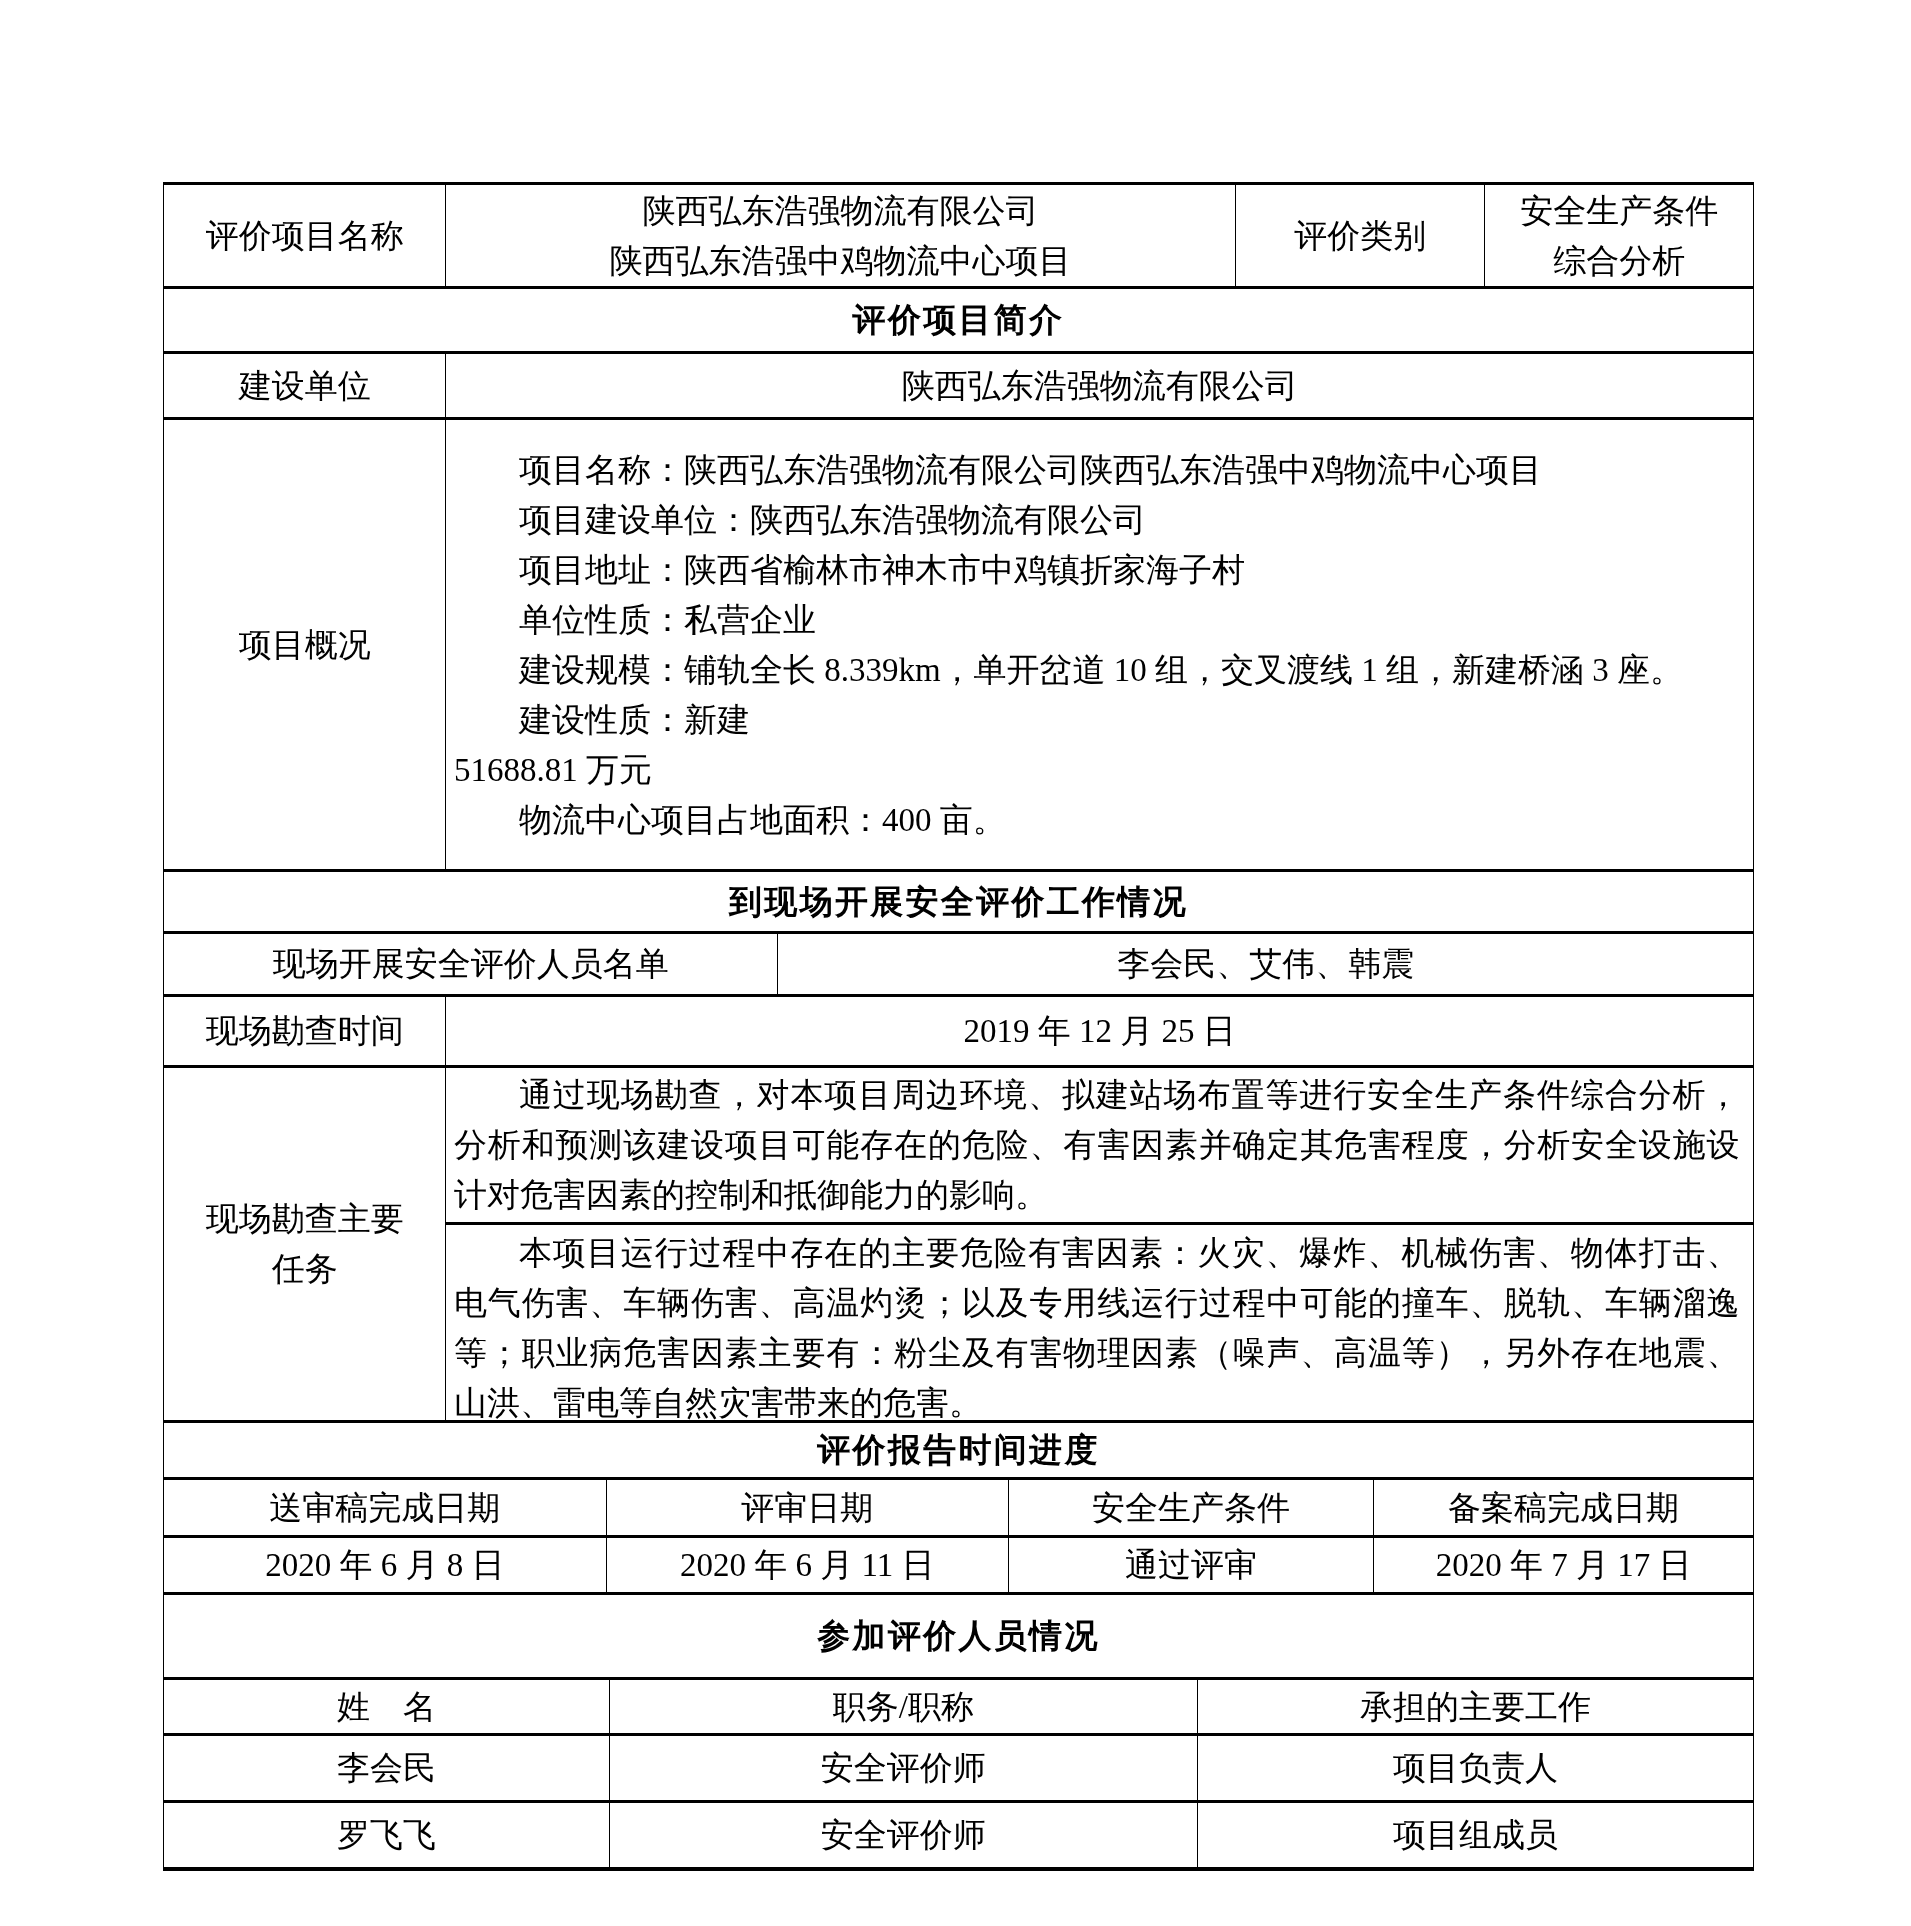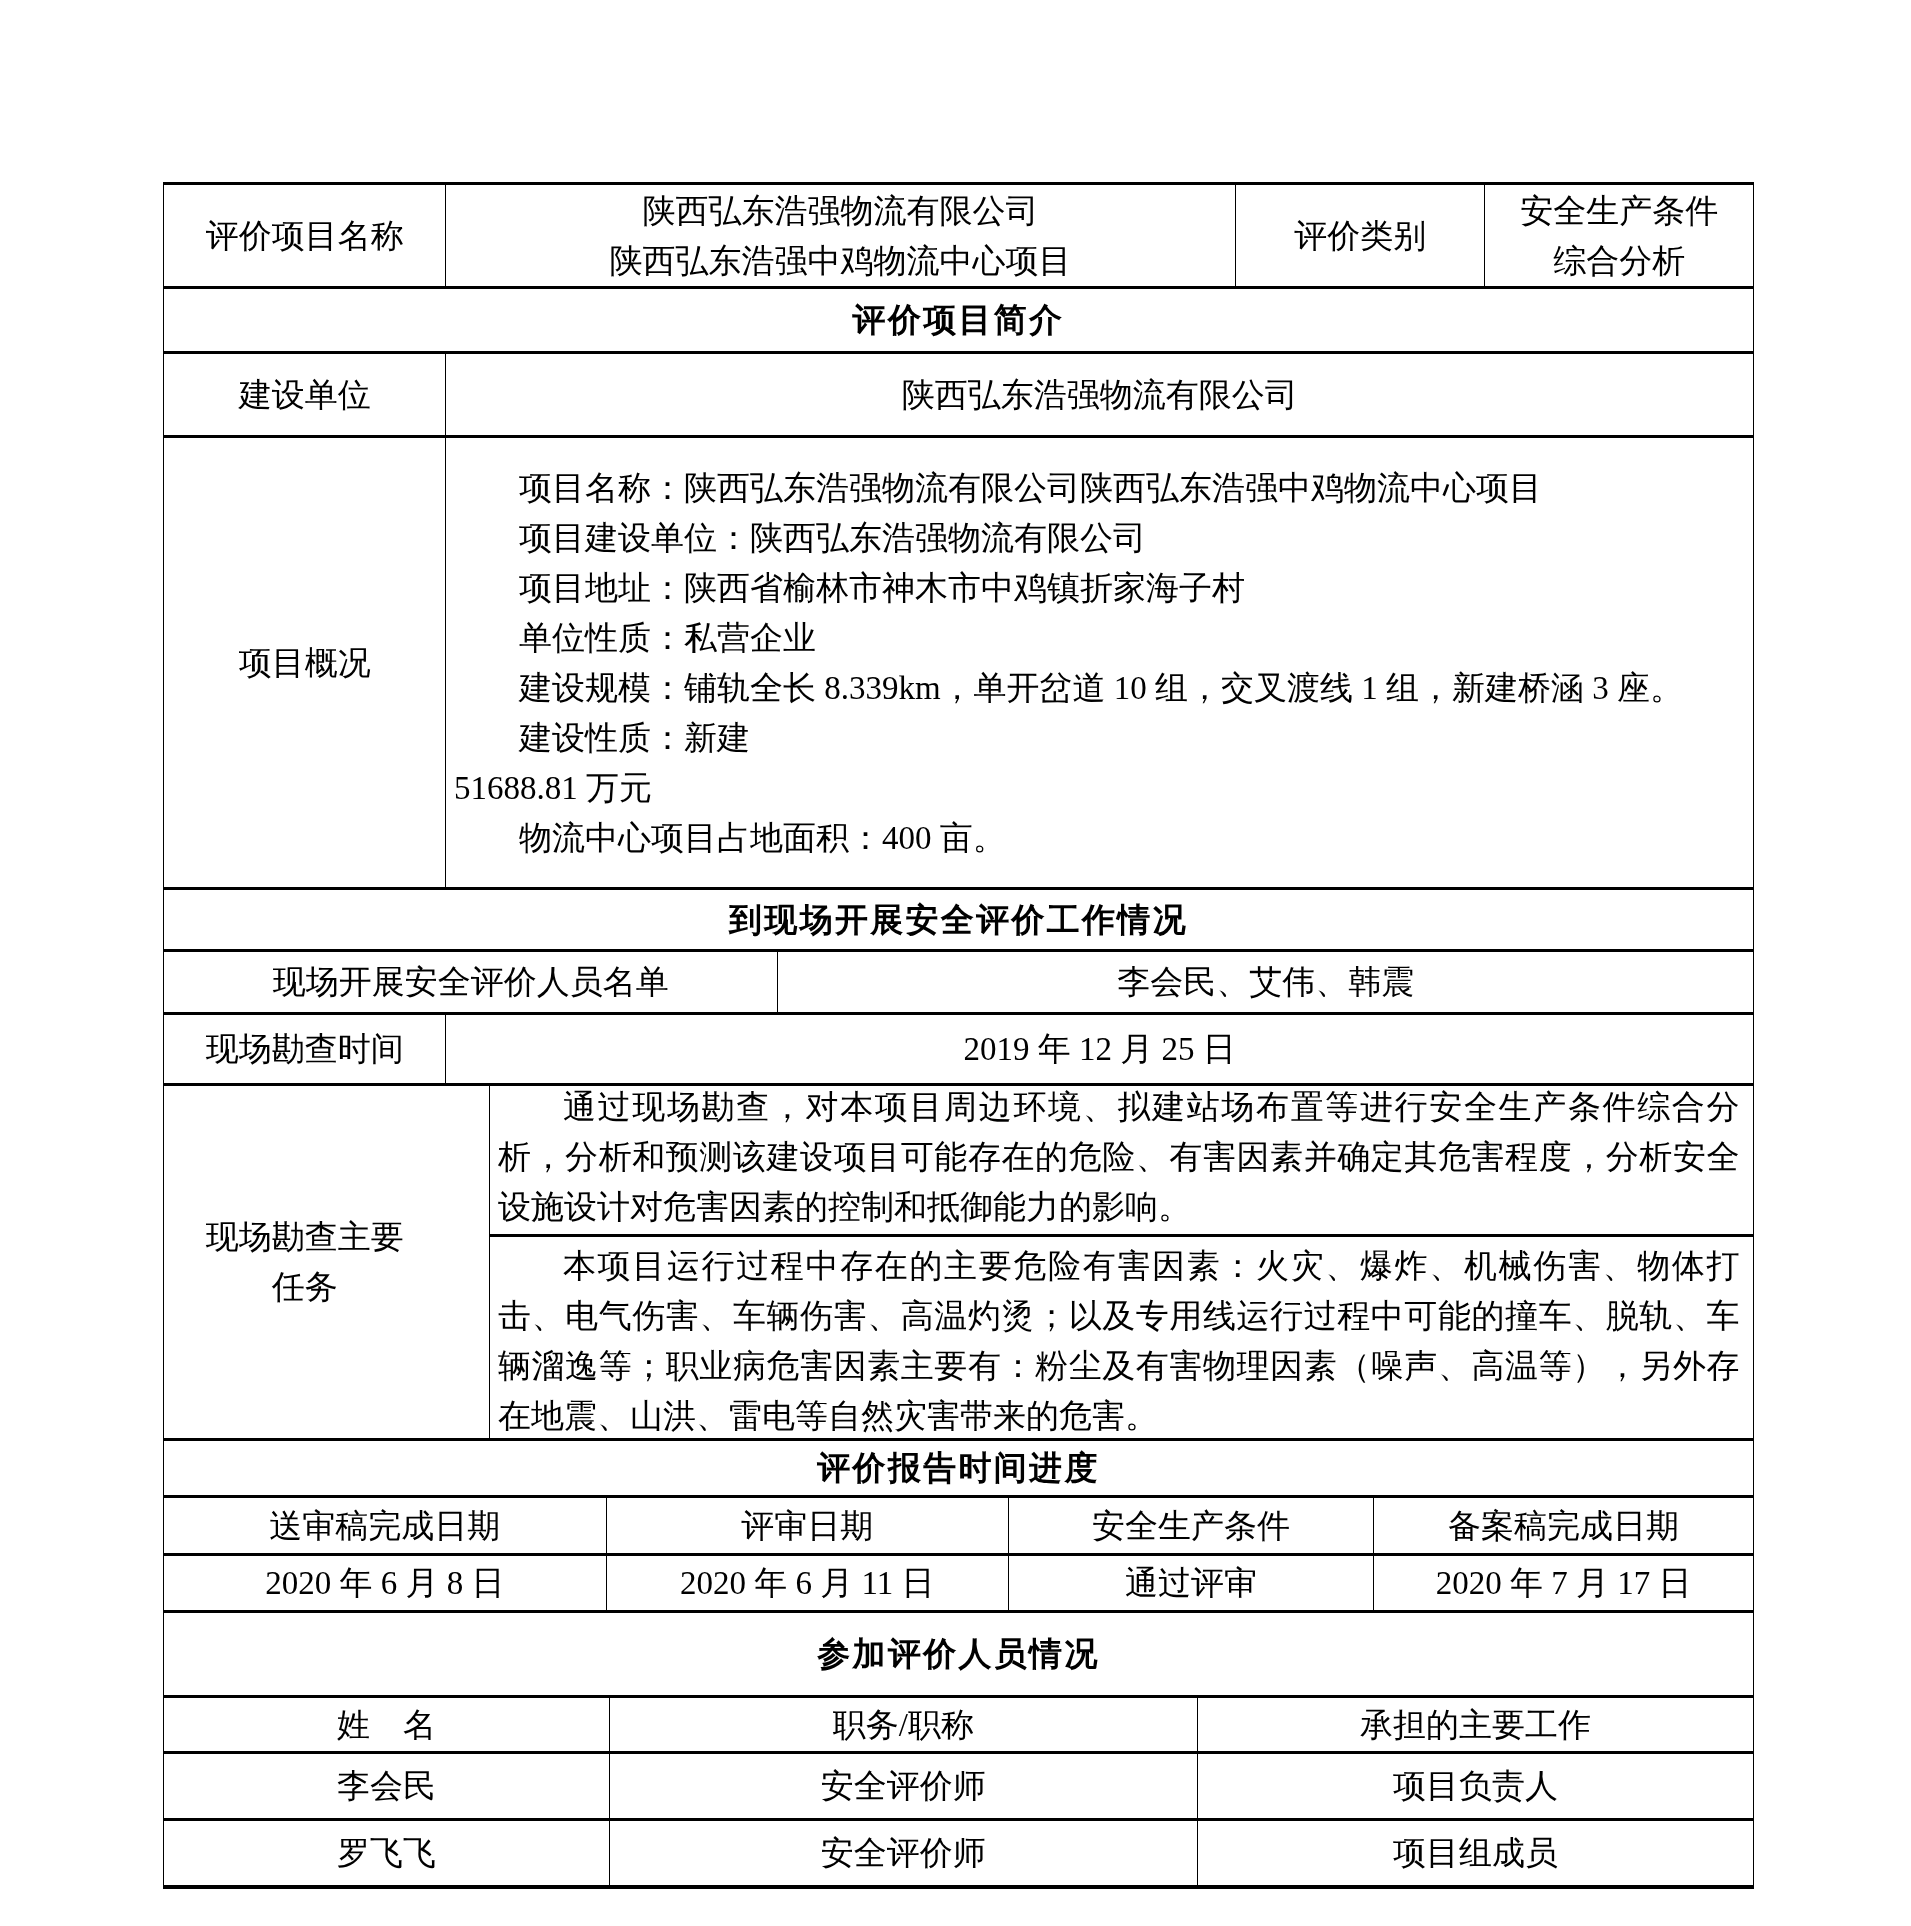--- a/index.html
+++ b/index.html
@@ -49,21 +49,21 @@
   .sch-c1   { flex:0 0 27.8%; }
   .sch-c2   { flex:0 0 25.3%; }
   .sch-c3   { flex:0 0 23.0%; }
   .sch-c4   { flex:1; }
   .per-c1   { flex:0 0 28.0%; }
   .per-c2   { flex:0 0 37.0%; }
   .per-c3   { flex:1; }
   
   .h-r1  { height:101px; }
   .h-r2  { height:65px; }
-  .h-r3  { height:84px; }
+  .h-r3  { height:66px; }
   .h-r4  { height:64px; }
   .h-r5  { height:452px; }
   .h-r6  { height:62px; }
   .h-r7  { height:63px; }
   .h-r8  { height:71px; }
   .h-r9  { height:355px; }
   .h-r10 { height:57px; }
   .h-r11 { height:58px; }
   .h-r12 { height:57px; }
   .h-r13 { height:85px; }
@@ -129,21 +129,21 @@
     <div class="t-row h-r8">
       <div class="cell w-label">现场勘查时间</div>
       <div class="cell full">2019 年 12 月 25 日</div>
     </div>
 
     <div class="t-row h-r9">
       <div class="cell w-label">
         <div class="line">现场勘查主要</div>
         <div class="line">任务</div>
       </div>
-      <div class="cell full task-content" style="padding:0; align-items:stretch; text-align:left; justify-content:center;margin-left:44px;">
+      <div class="cell full task-content" style="padding:0; align-items:stretch; text-align:left; justify-content:space-between;">
         <div class="task-sub" style="height:154px;">
           <p class="para">通过现场勘查，对本项目周边环境、拟建站场布置等进行安全生产条件综合分析，分析和预测该建设项目可能存在的危险、有害因素并确定其危害程度，分析安全设施设计对危害因素的控制和抵御能力的影响。</p>
         </div>
         <div class="task-sub second">
           <p class="para">本项目运行过程中存在的主要危险有害因素：火灾、爆炸、机械伤害、物体打击、电气伤害、车辆伤害、高温灼烫；以及专用线运行过程中可能的撞车、脱轨、车辆溜逸等；职业病危害因素主要有：粉尘及有害物理因素（噪声、高温等），另外存在地震、山洪、雷电等自然灾害带来的危害。</p>
         </div>
       </div>
     </div>
 
     <div class="t-row h-r10">

